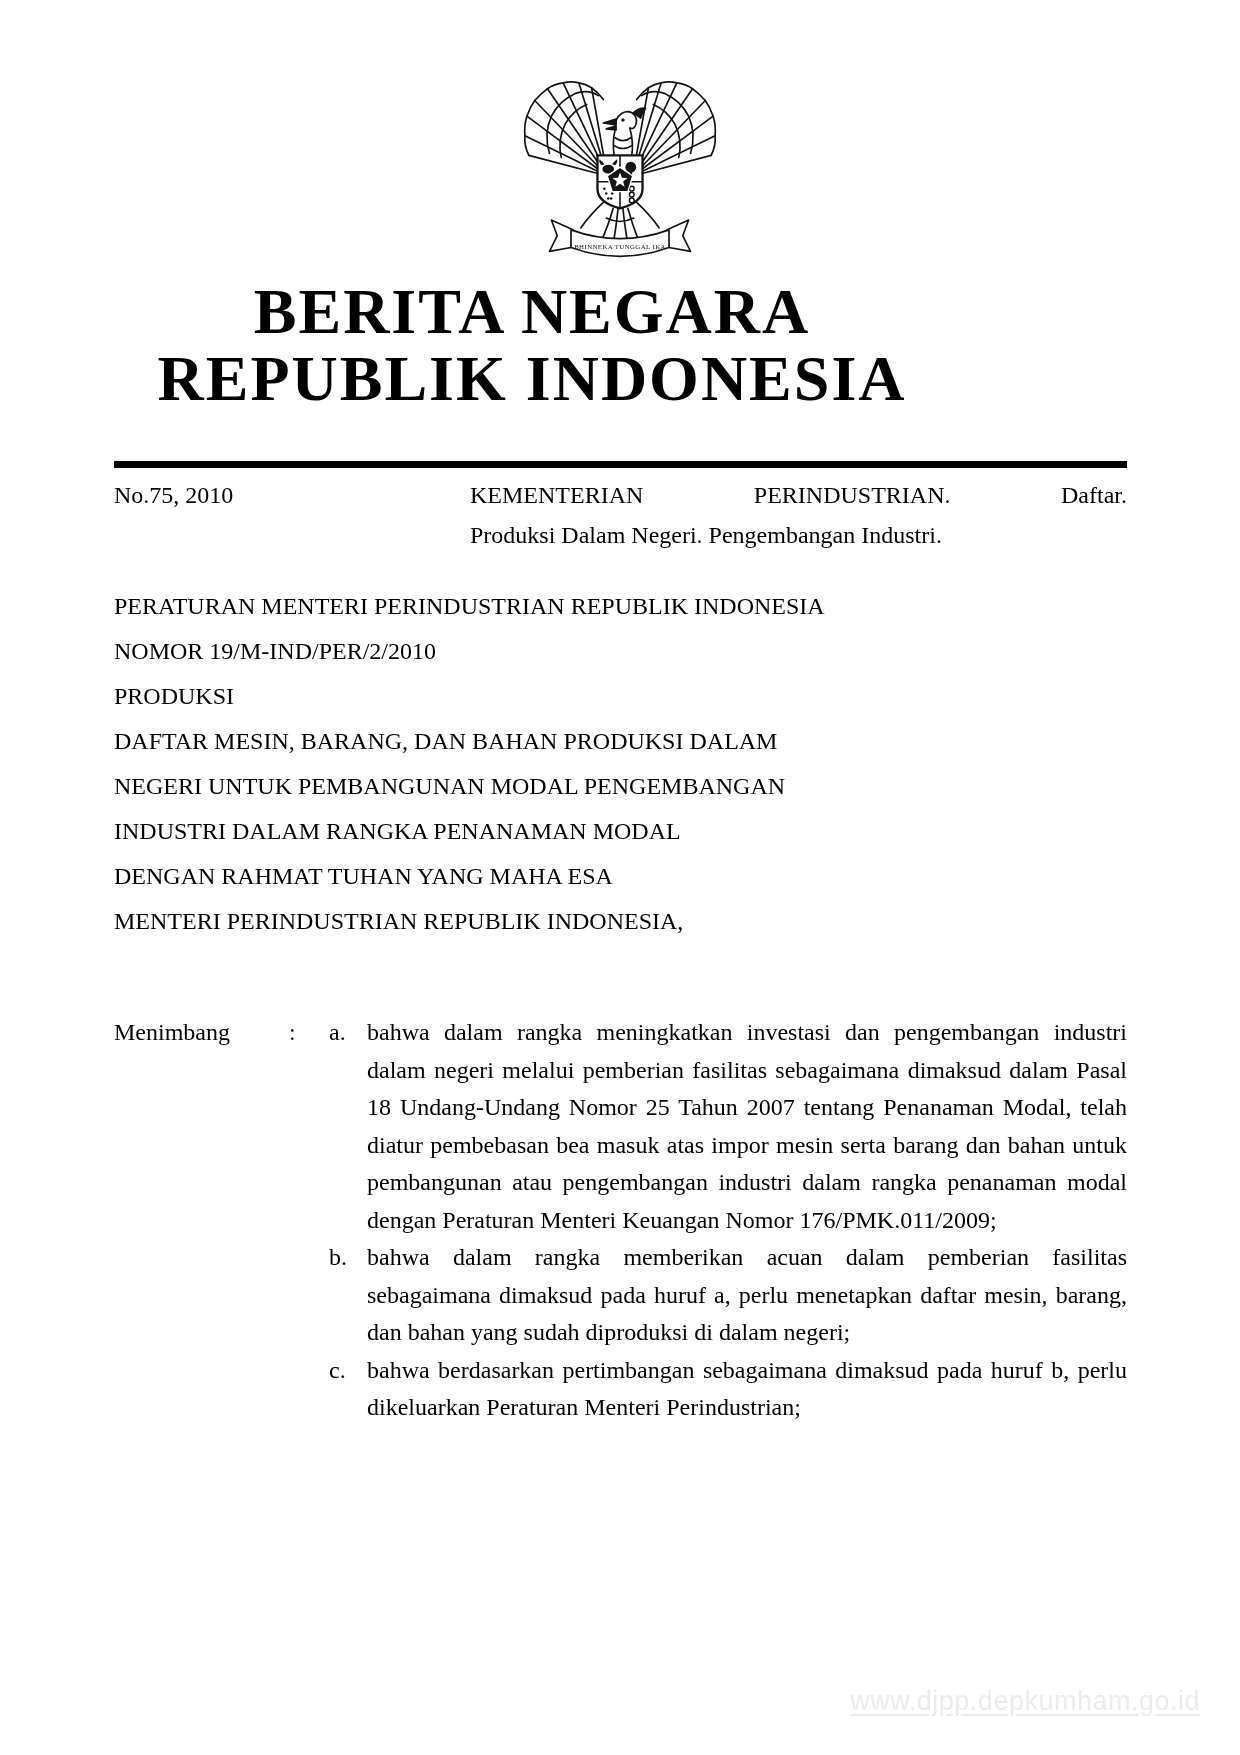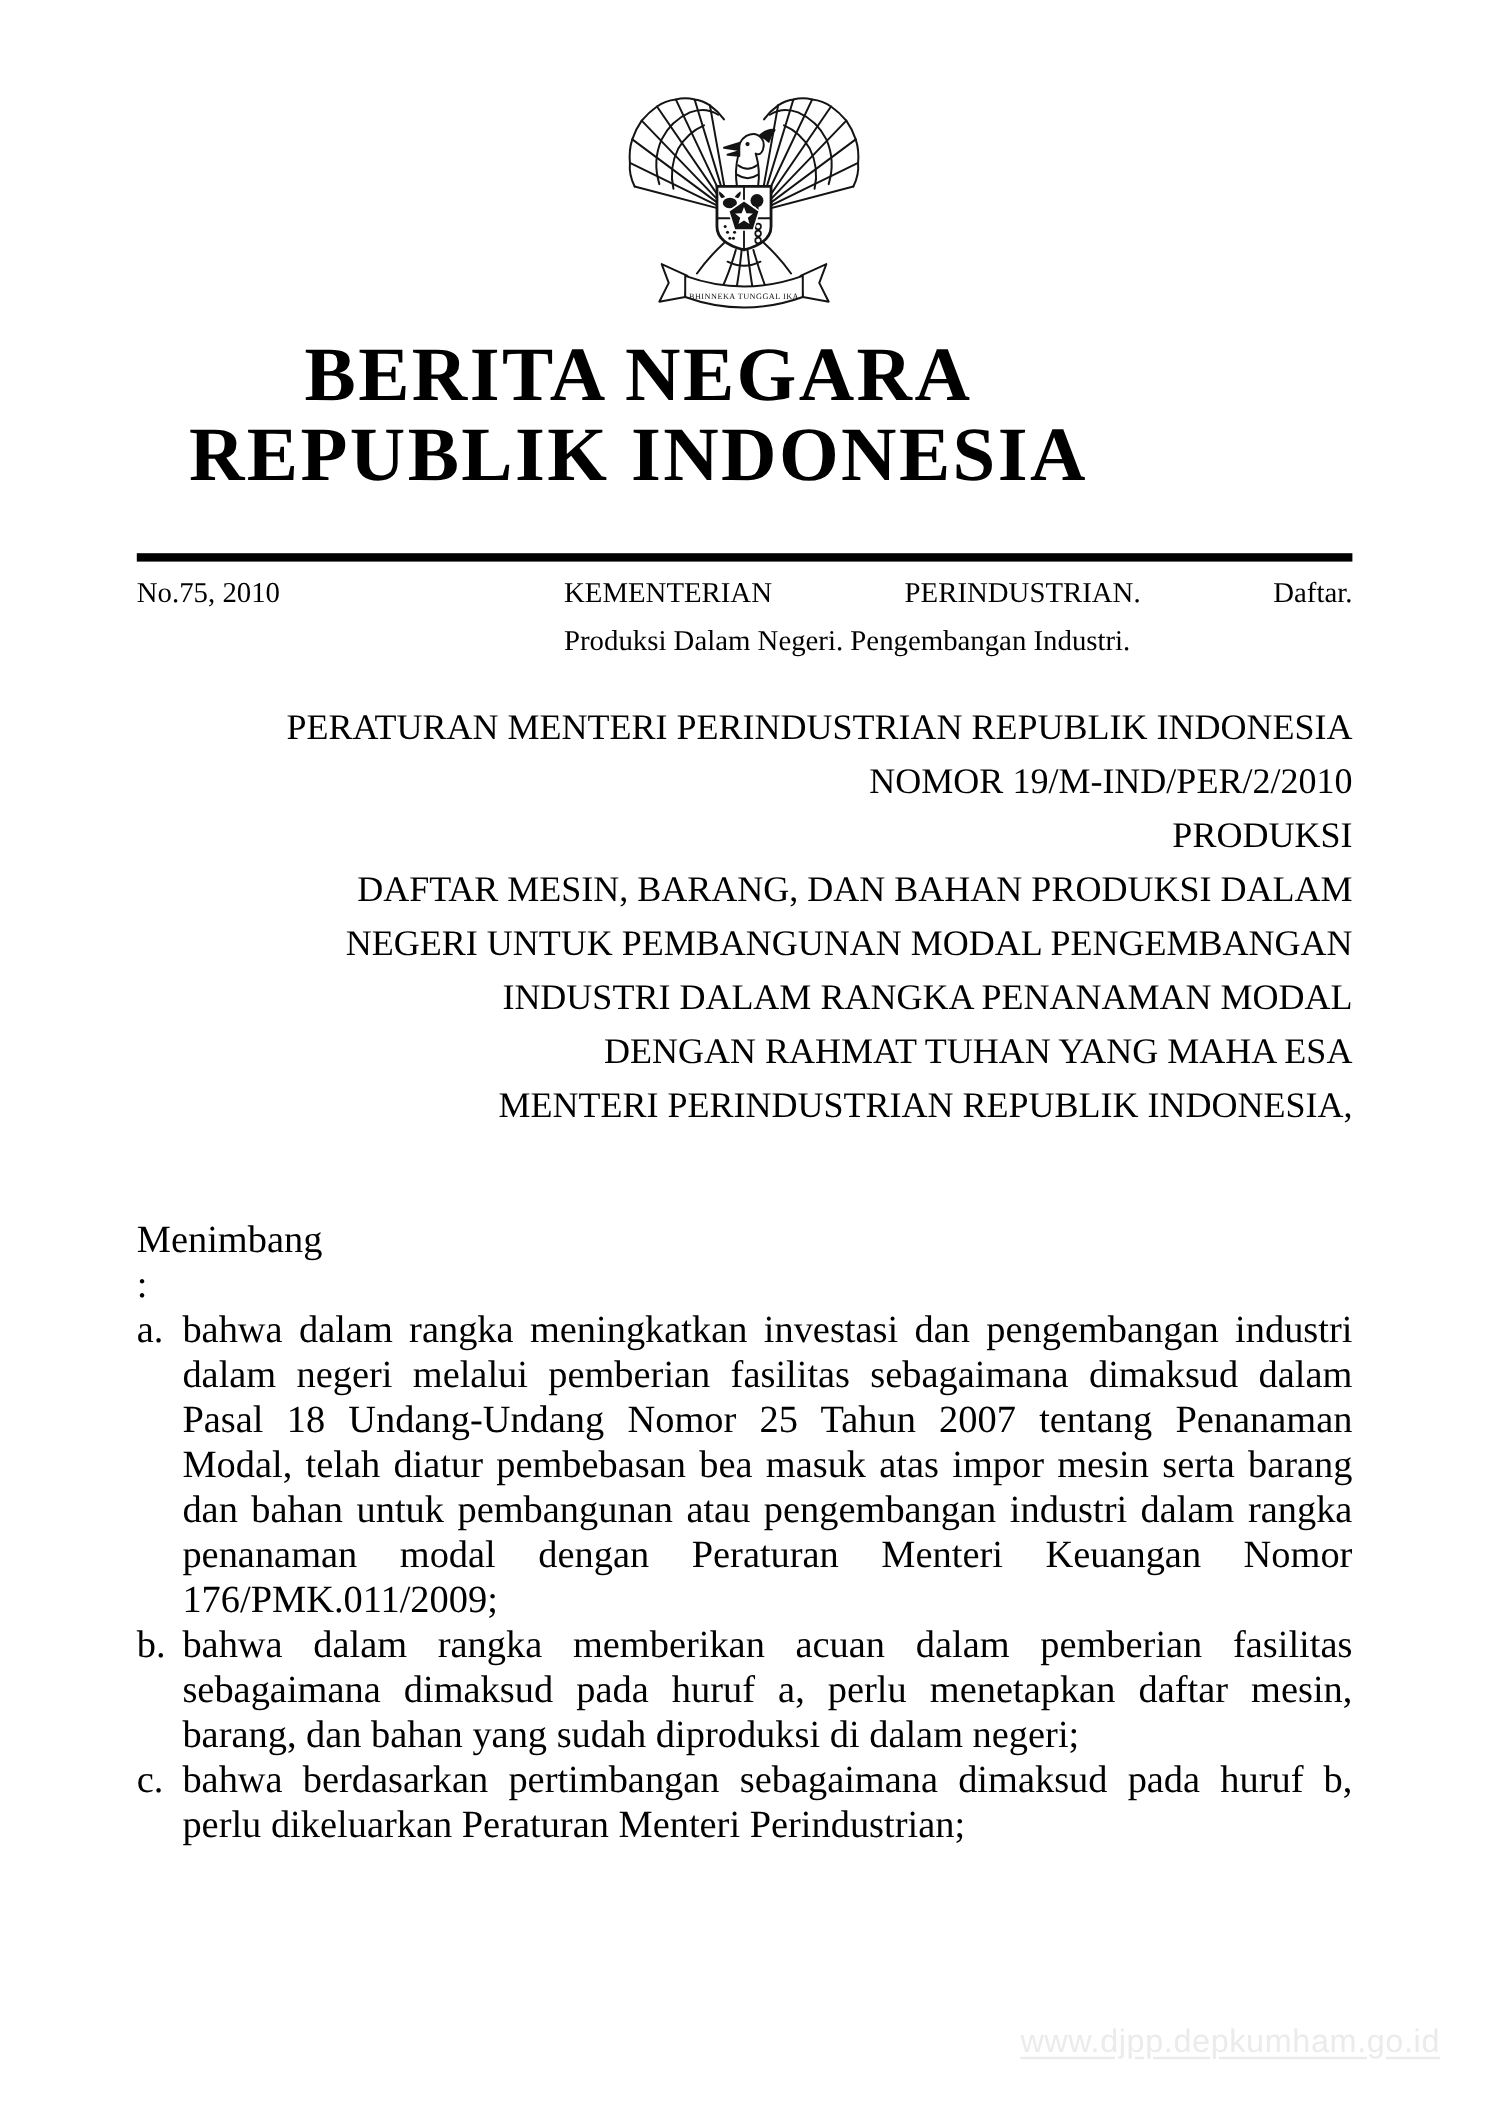--- a/index.html
+++ b/index.html
@@ -58,36 +58,35 @@
   .gazette-number { flex: none; width: 356px; }
   .gazette-subject { flex: 1; }
   .gazette-subject .l1 { text-align: justify; text-align-last: justify; }
 
   
   .reg-title {
     position: absolute;
     top: 584px;
     left: 114px;
     width: 1013px;
-    text-align: right;
-    font-size: 30px;
+    text-align: left;
+    font-size: 24px;
     line-height: 45px;
   }
   .reg-title .invocation { margin-top: 0; }
 
   
   .considerations {
     position: absolute;
     top: 1014px;
     left: 114px;
     width: 1013px;
     display: flex;
-    font-size: 32px;
+    font-size: 24px;
     line-height: 37.5px;
-    flex-direction: column;
   }
   .c-label { flex: none; width: 175px; }
   .c-colon { flex: none; width: 40px; }
   .c-items { flex: 1; margin: 0; padding: 0; list-style: none; }
   .c-item { display: flex; }
   .c-marker { flex: none; width: 38px; }
   .c-text { flex: 1; text-align: justify; }
 
   
   .watermark {

